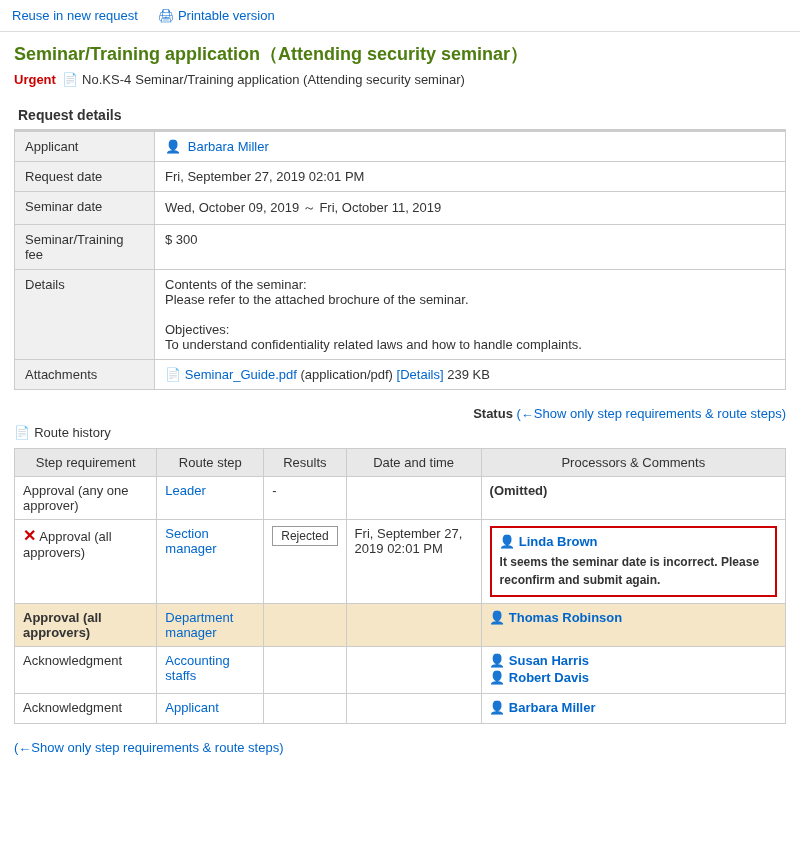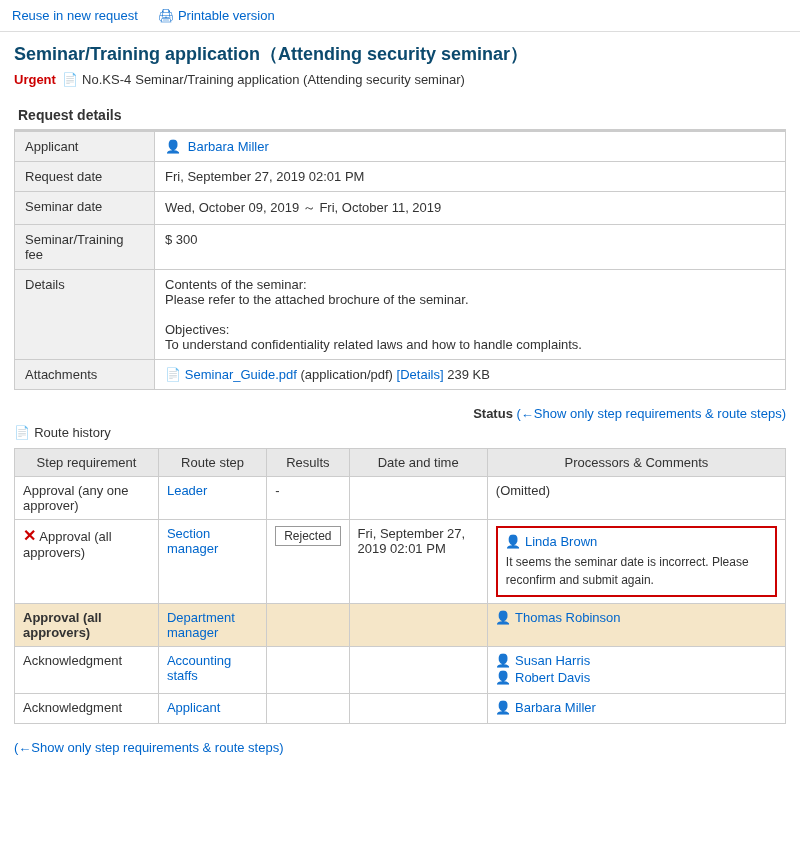--- a/index.html
+++ b/index.html
@@ -22,21 +22,21 @@
       text-decoration: none;
       font-size: 13px;
     }
     .main-content {
       padding: 10px 14px;
     }
     .page-title {
       font-size: 18px;
       font-weight: bold;
       margin-bottom: 6px;
-      color: #0c4a6e;
+      color: #4d7c0f;
     }
     .breadcrumb-bar {
       display: flex;
       gap: 4px;
       margin-bottom: 14px;
       font-size: 13px;
     }
     .breadcrumb-bar .urgent-badge {
       color: #cc0000;
       font-weight: bold;
@@ -143,20 +143,21 @@
     }
     .footer-link {
       font-size: 13px;
       color: #0066cc;
       text-decoration: none;
       margin-top: 6px;
       display: inline-block;
     }
     .processors-cell {
       min-width: 200px;
+      font-weight: bold;
     }
     .processor-name {
       display: flex;
       align-items: center;
       gap: 3px;
       margin-bottom: 2px;
     }
   </style>
 </head>
 <body>

